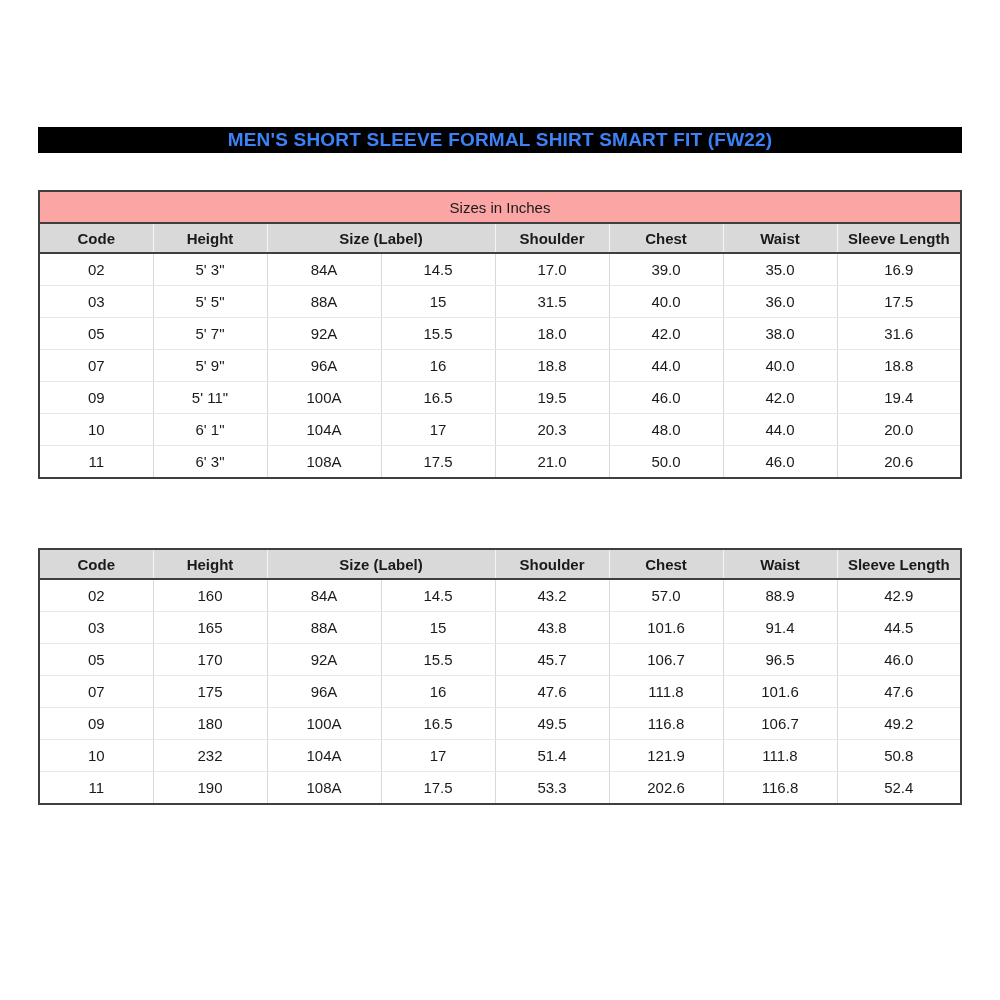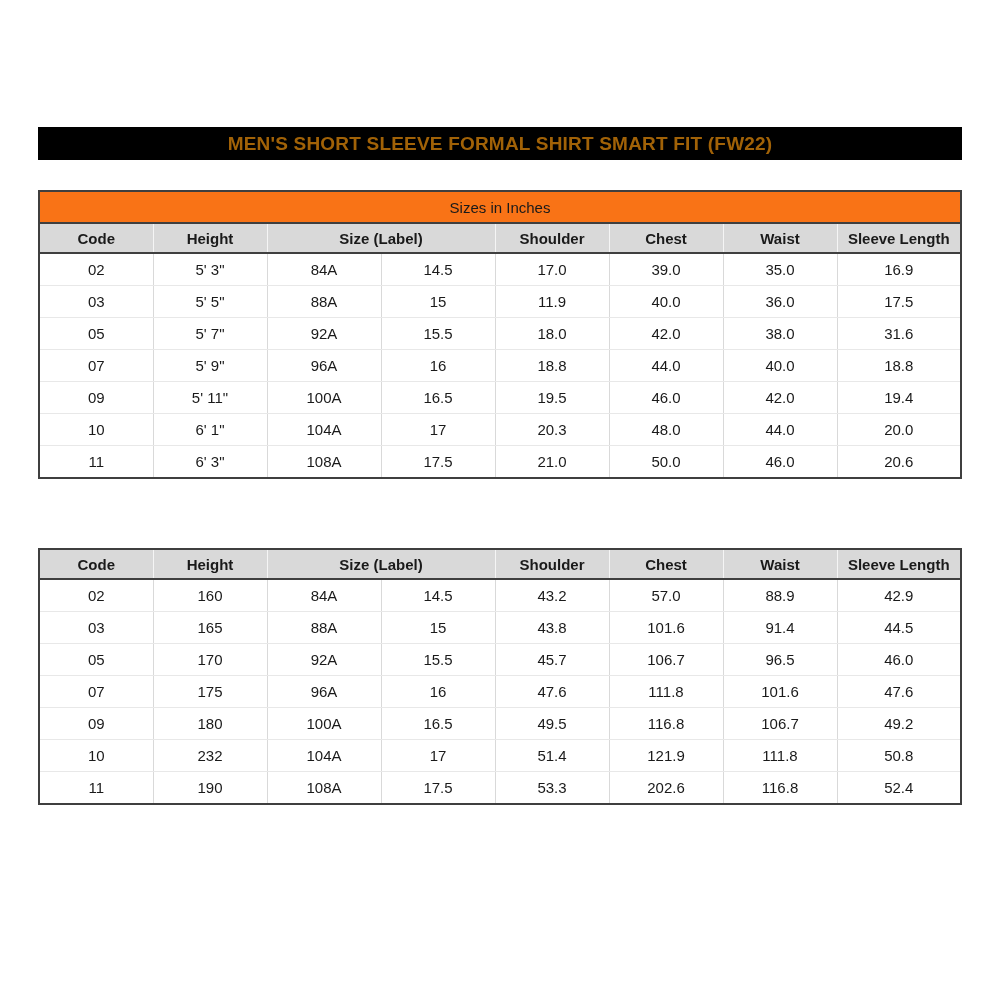--- a/index.html
+++ b/index.html
@@ -13,23 +13,23 @@
     width: 1000px;
     height: 1000px;
     background: #ffffff;
     overflow: hidden;
   }
   .title-bar {
     position: absolute;
     left: 38px;
     top: 127px;
     width: 924px;
-    height: 33px;
+    height: 26px;
     background: #000000;
-    color: #a16207;
+    color: #3b82f6;
     font-weight: bold;
     font-size: 19px;
     letter-spacing: 0.2px;
     display: flex;
     align-items: center;
     justify-content: center;
     white-space: nowrap;
   }
   table.size-table {
     position: absolute;
@@ -45,21 +45,21 @@
   #table-1 { top: 548px; }
   table.size-table td, table.size-table th {
     padding: 0;
     text-align: center;
     vertical-align: middle;
     overflow: hidden;
     white-space: nowrap;
   }
   tr.caption-row td {
     height: 30px;
-    background: #f97316;
+    background: #fca5a5;
     border-bottom: 2px solid #3f3f3f;
     font-size: 15px;
   }
   tr.header-row th {
     height: 28px;
     background: #d9d9d9;
     font-weight: bold;
     font-size: 15px;
     border-bottom: 2px solid #3f3f3f;
     border-right: 1px solid #f5f5f5;
@@ -115,21 +115,21 @@
           <td>17.0</td>
           <td>39.0</td>
           <td>35.0</td>
           <td>16.9</td>
         </tr>
         <tr>
           <td>03</td>
           <td>5' 5"</td>
           <td>88A</td>
           <td>15</td>
-          <td>11.9</td>
+          <td>31.5</td>
           <td>40.0</td>
           <td>36.0</td>
           <td>17.5</td>
         </tr>
         <tr>
           <td>05</td>
           <td>5' 7"</td>
           <td>92A</td>
           <td>15.5</td>
           <td>18.0</td>

